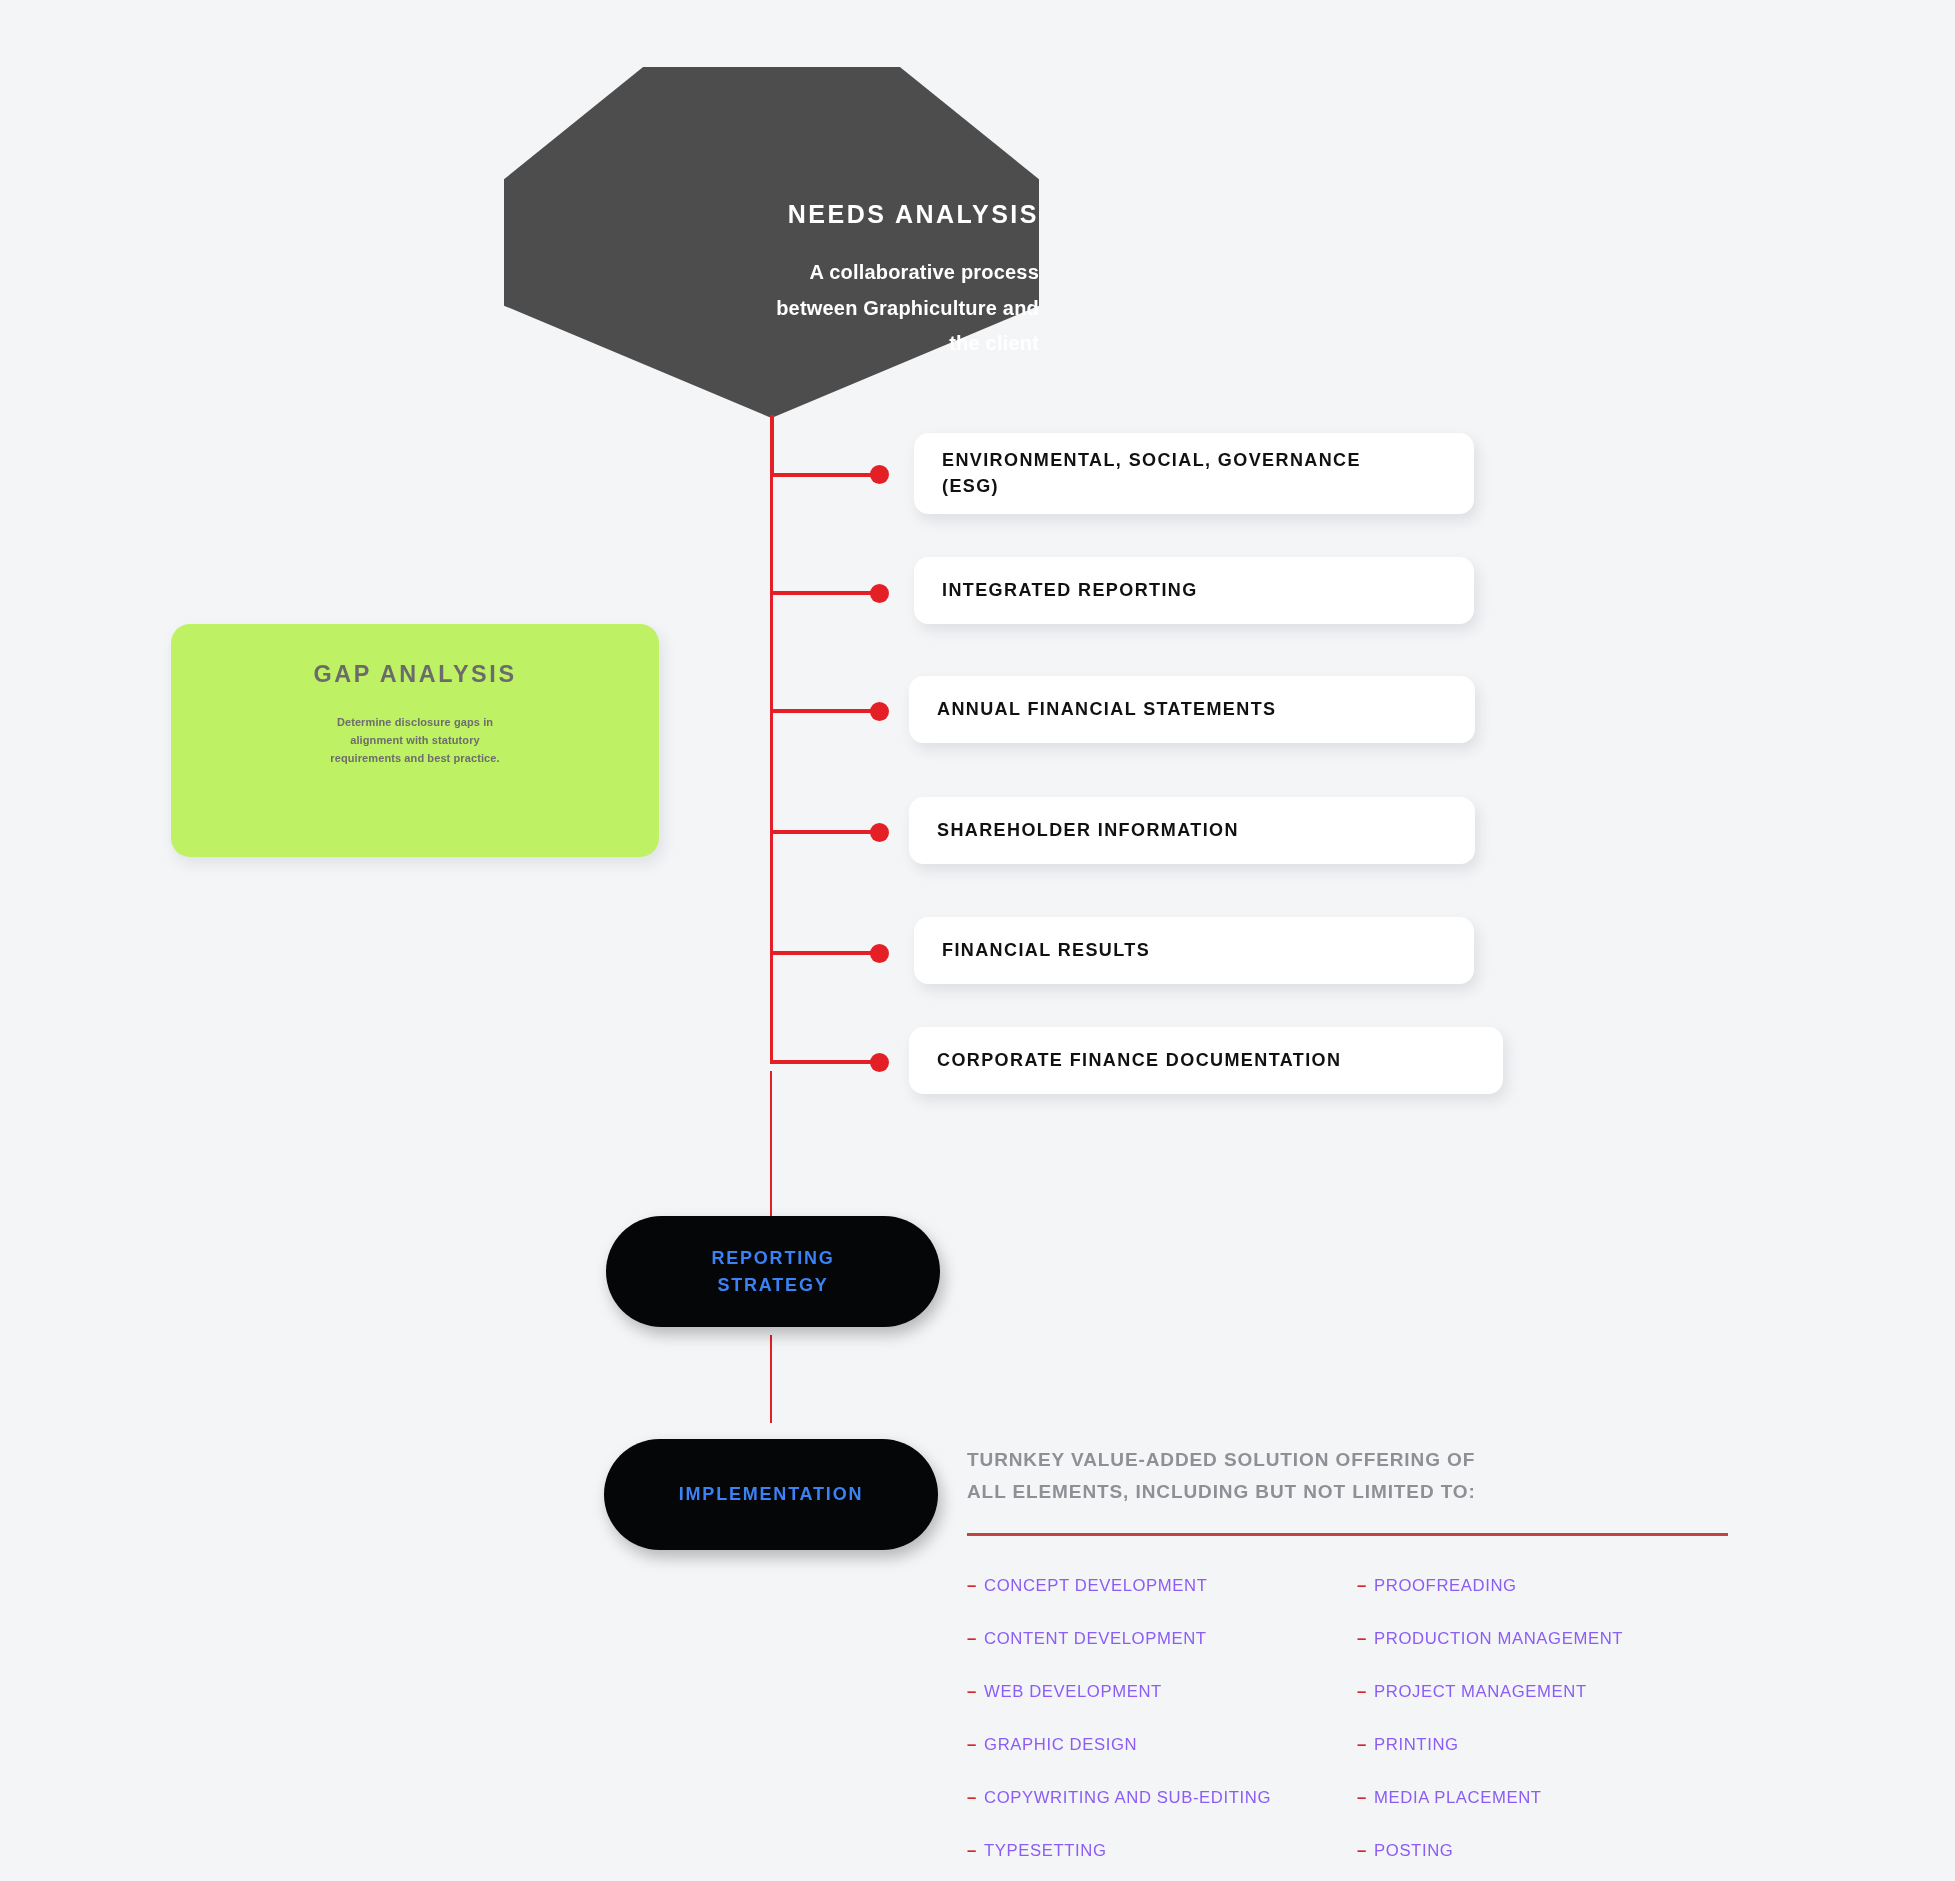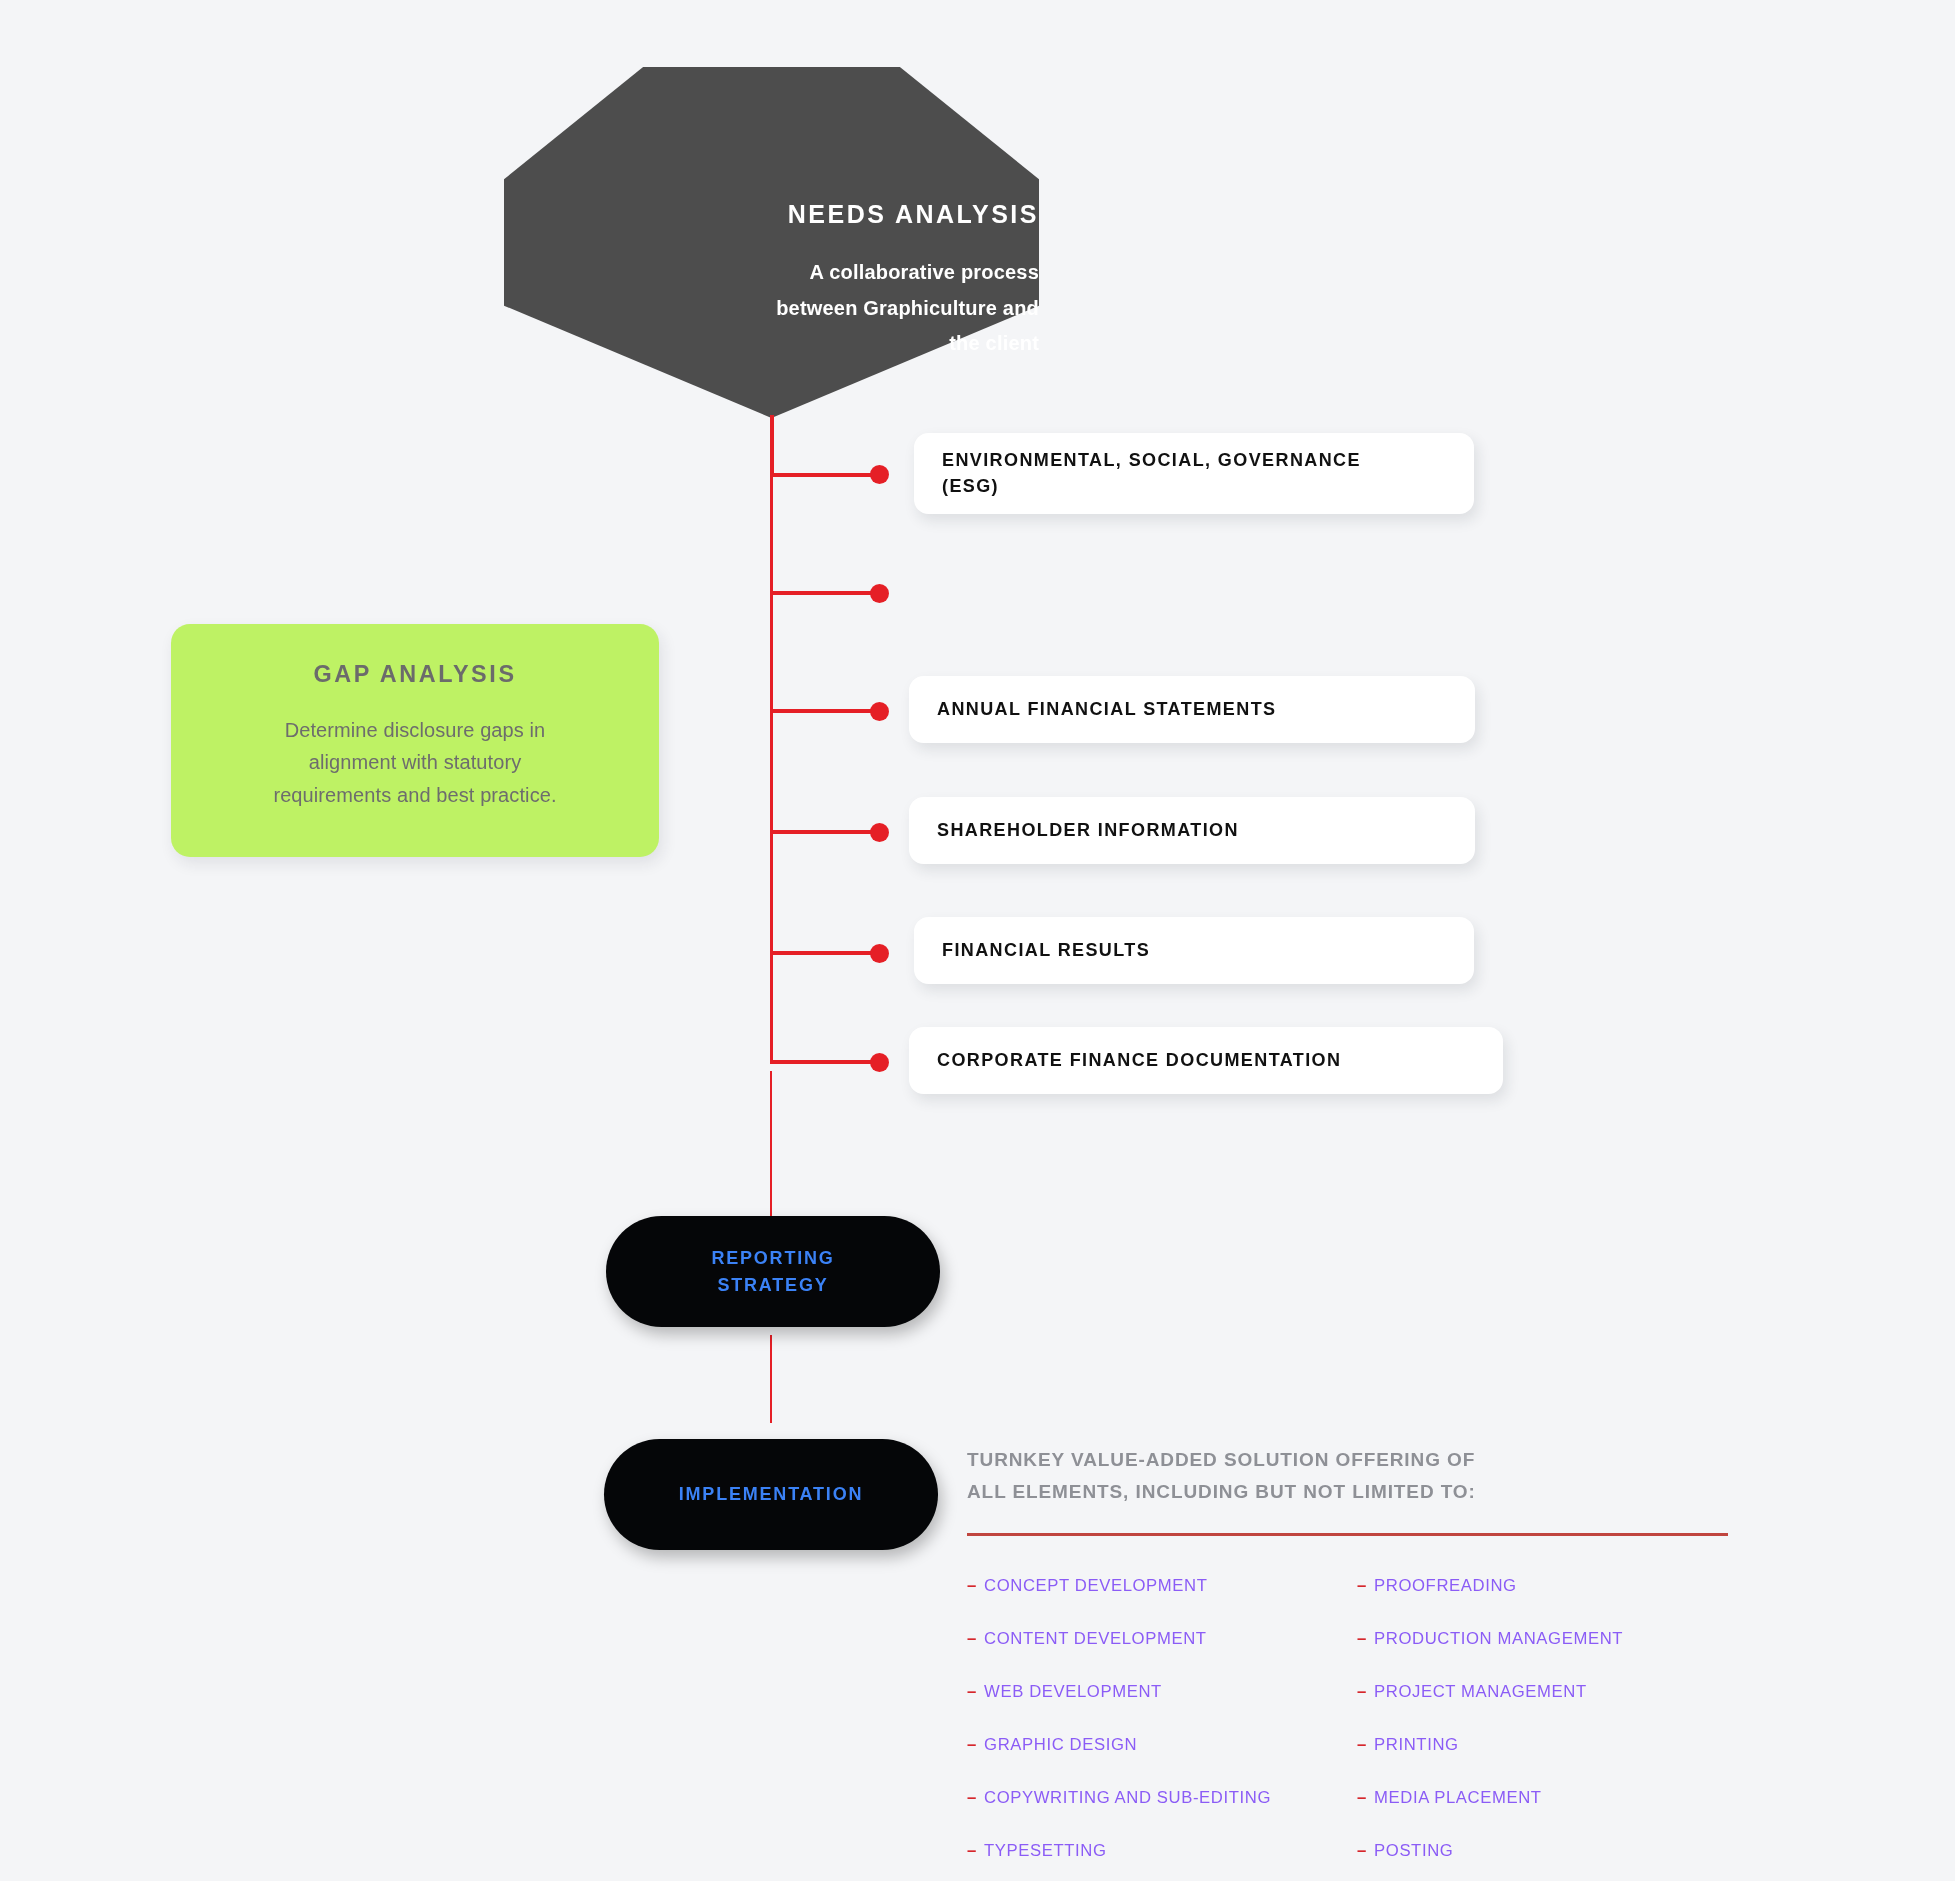--- a/index.html
+++ b/index.html
@@ -108,22 +108,22 @@
     padding: 37px 40px 0 40px;
   }
   #gap-title {
     font-size: 23.4px;
     font-weight: 700;
     letter-spacing: 2.6px;
     color: #6b6b6b;
   }
   #gap-body {
     margin-top: 26px;
-    font-size: 20px;
-    font-weight: 400;
+    font-size: 11px;
+    font-weight: 700;
     letter-spacing: 0.1px;
     line-height: 1.62;
     color: #6d6d6d;
   }
 
   
   .pill {
     position: absolute;
     background: #050608;
     border-radius: 557px;
@@ -238,20 +238,25 @@
 
   <div class="trunk" style="left:770px; top:1335px; width:2.2px; height:88px;"></div>
 
   <div class="item-card" style="left:914px; top:433px; width:560px; height:81px;">
     <div class="label">
       <div>ENVIRONMENTAL, SOCIAL, GOVERNANCE</div>
       <div>(ESG)</div>
     </div>
   </div>
 
+  <div class="item-card" style="left:914px; top:557px; width:560px; height:67px;">
+    <div class="label">
+      <div>INTEGRATED REPORTING</div>
+    </div>
+  </div>
 
   <div class="item-card" style="left:909px; top:676px; width:566px; height:67px;">
     <div class="label">
       <div>ANNUAL FINANCIAL STATEMENTS</div>
     </div>
   </div>
 
   <div class="item-card" style="left:909px; top:797px; width:566px; height:67px;">
     <div class="label">
       <div>SHAREHOLDER INFORMATION</div>

